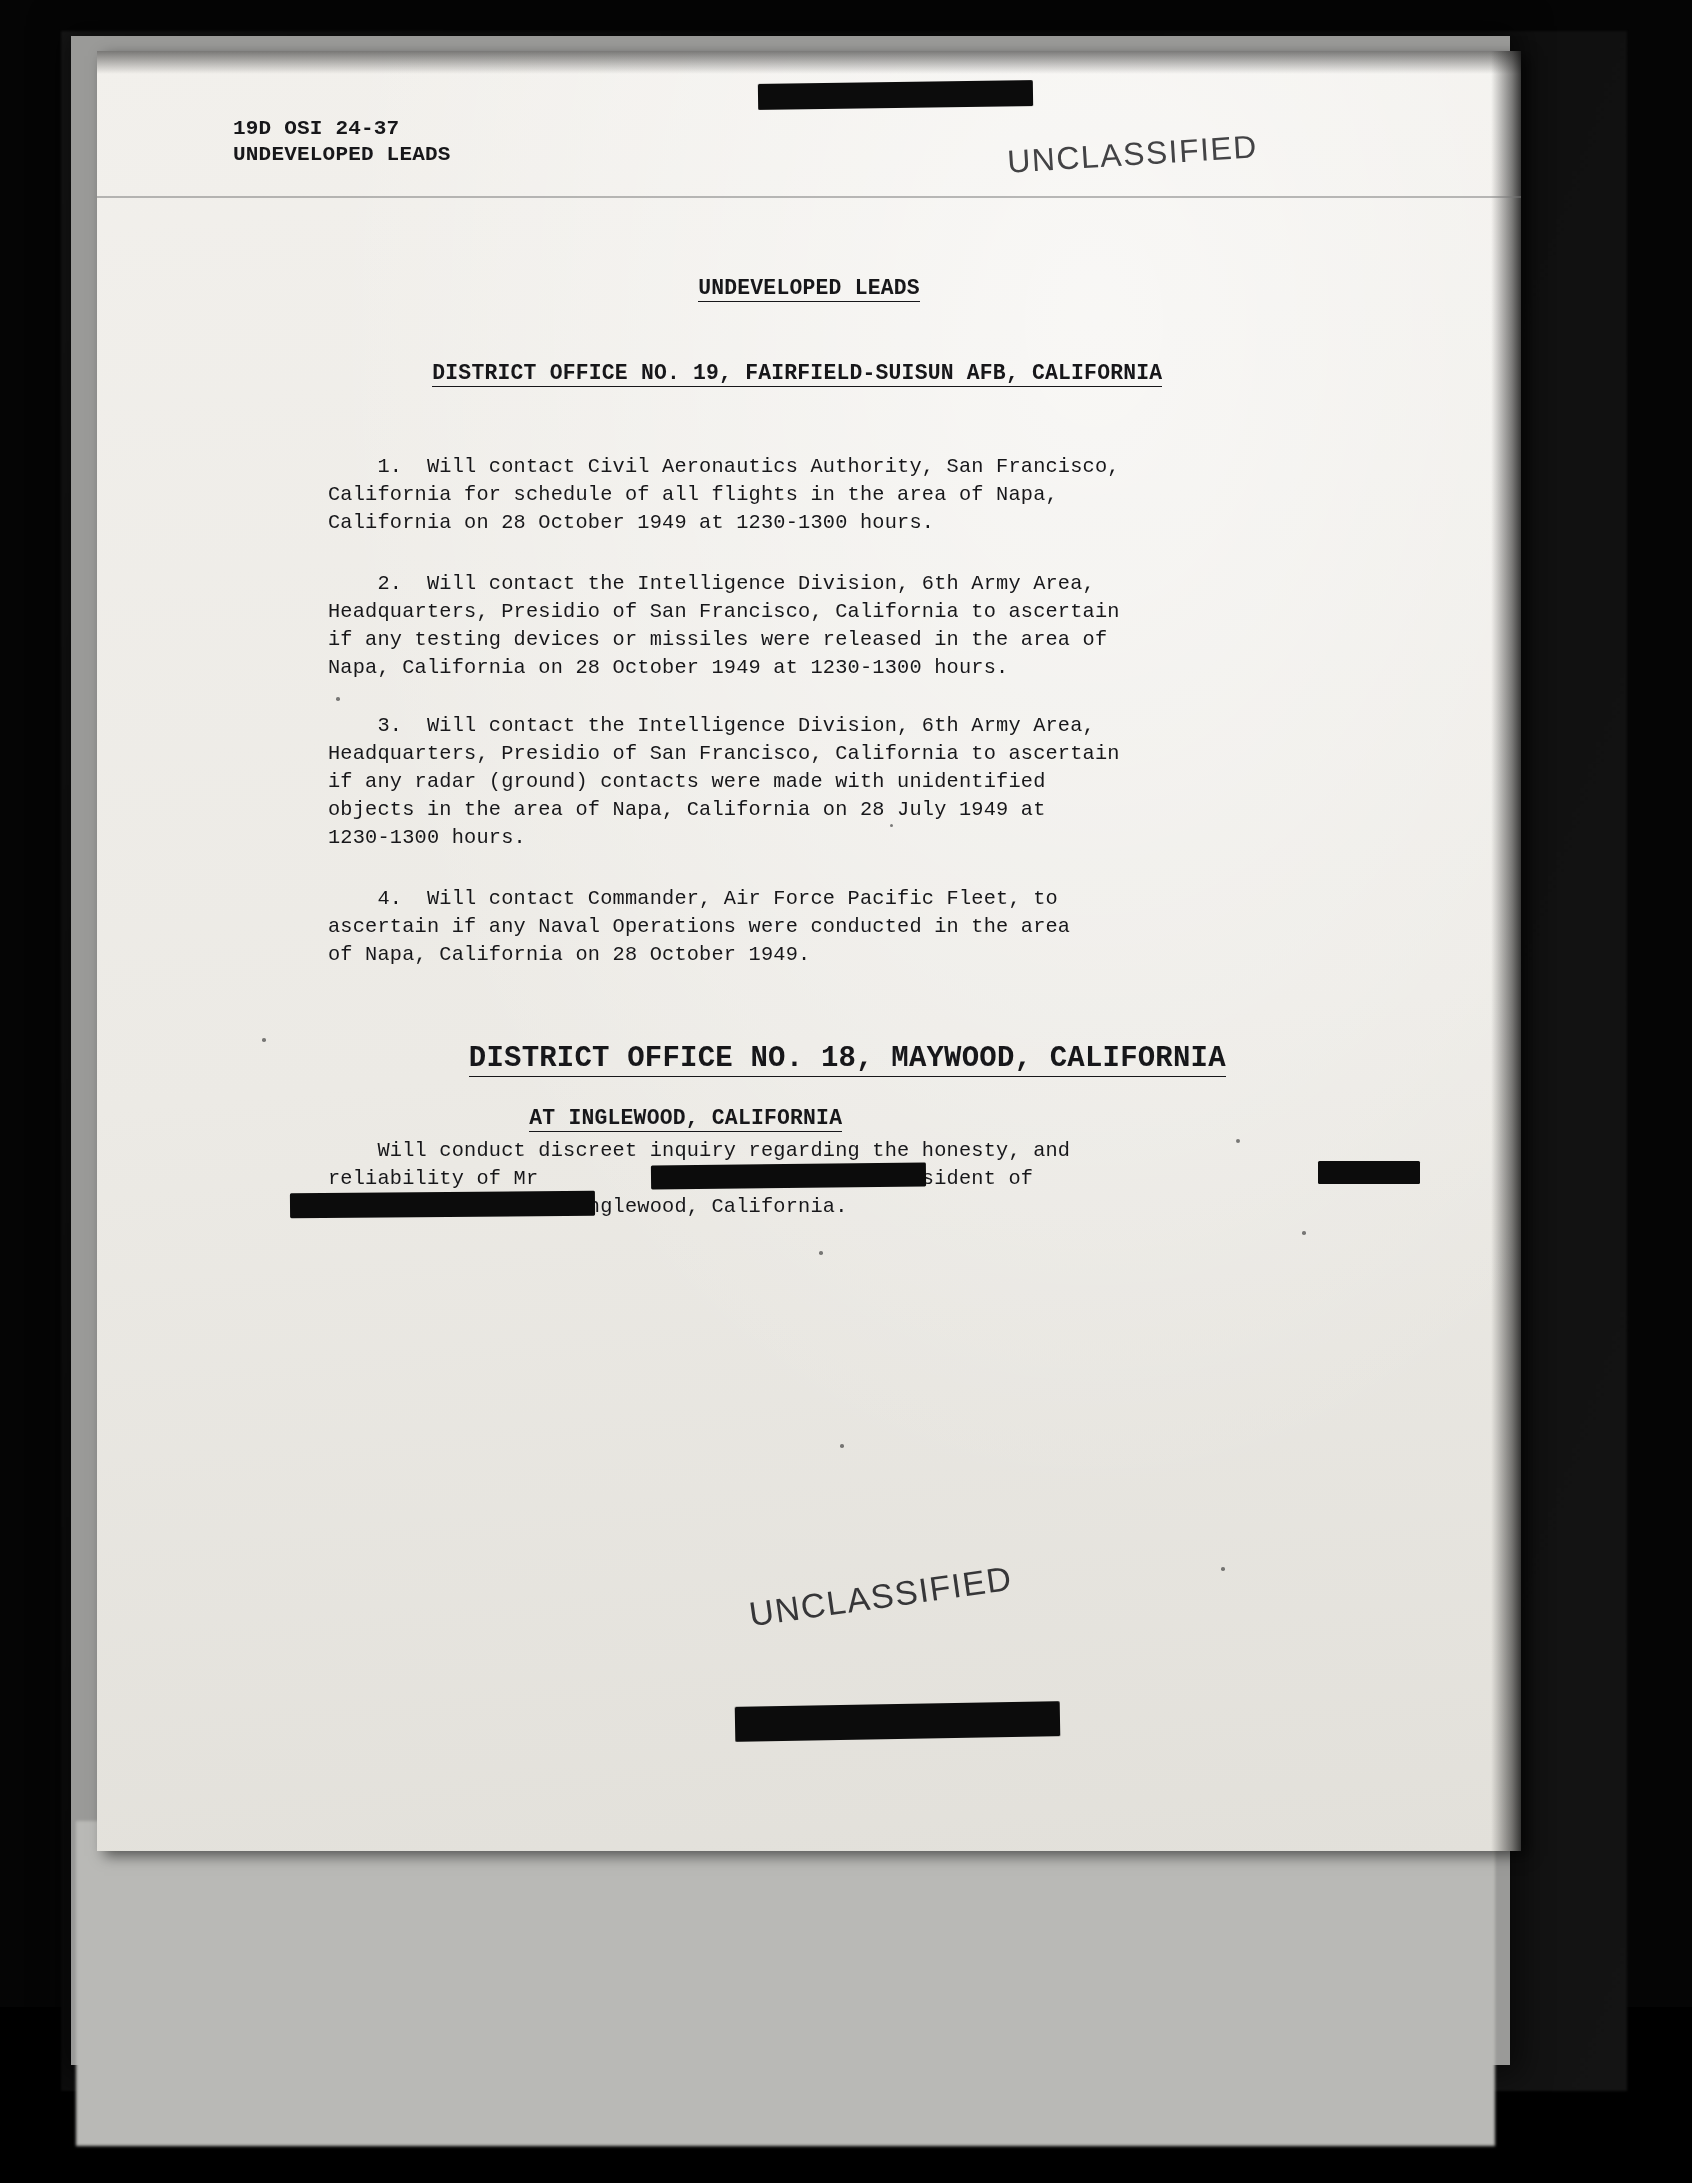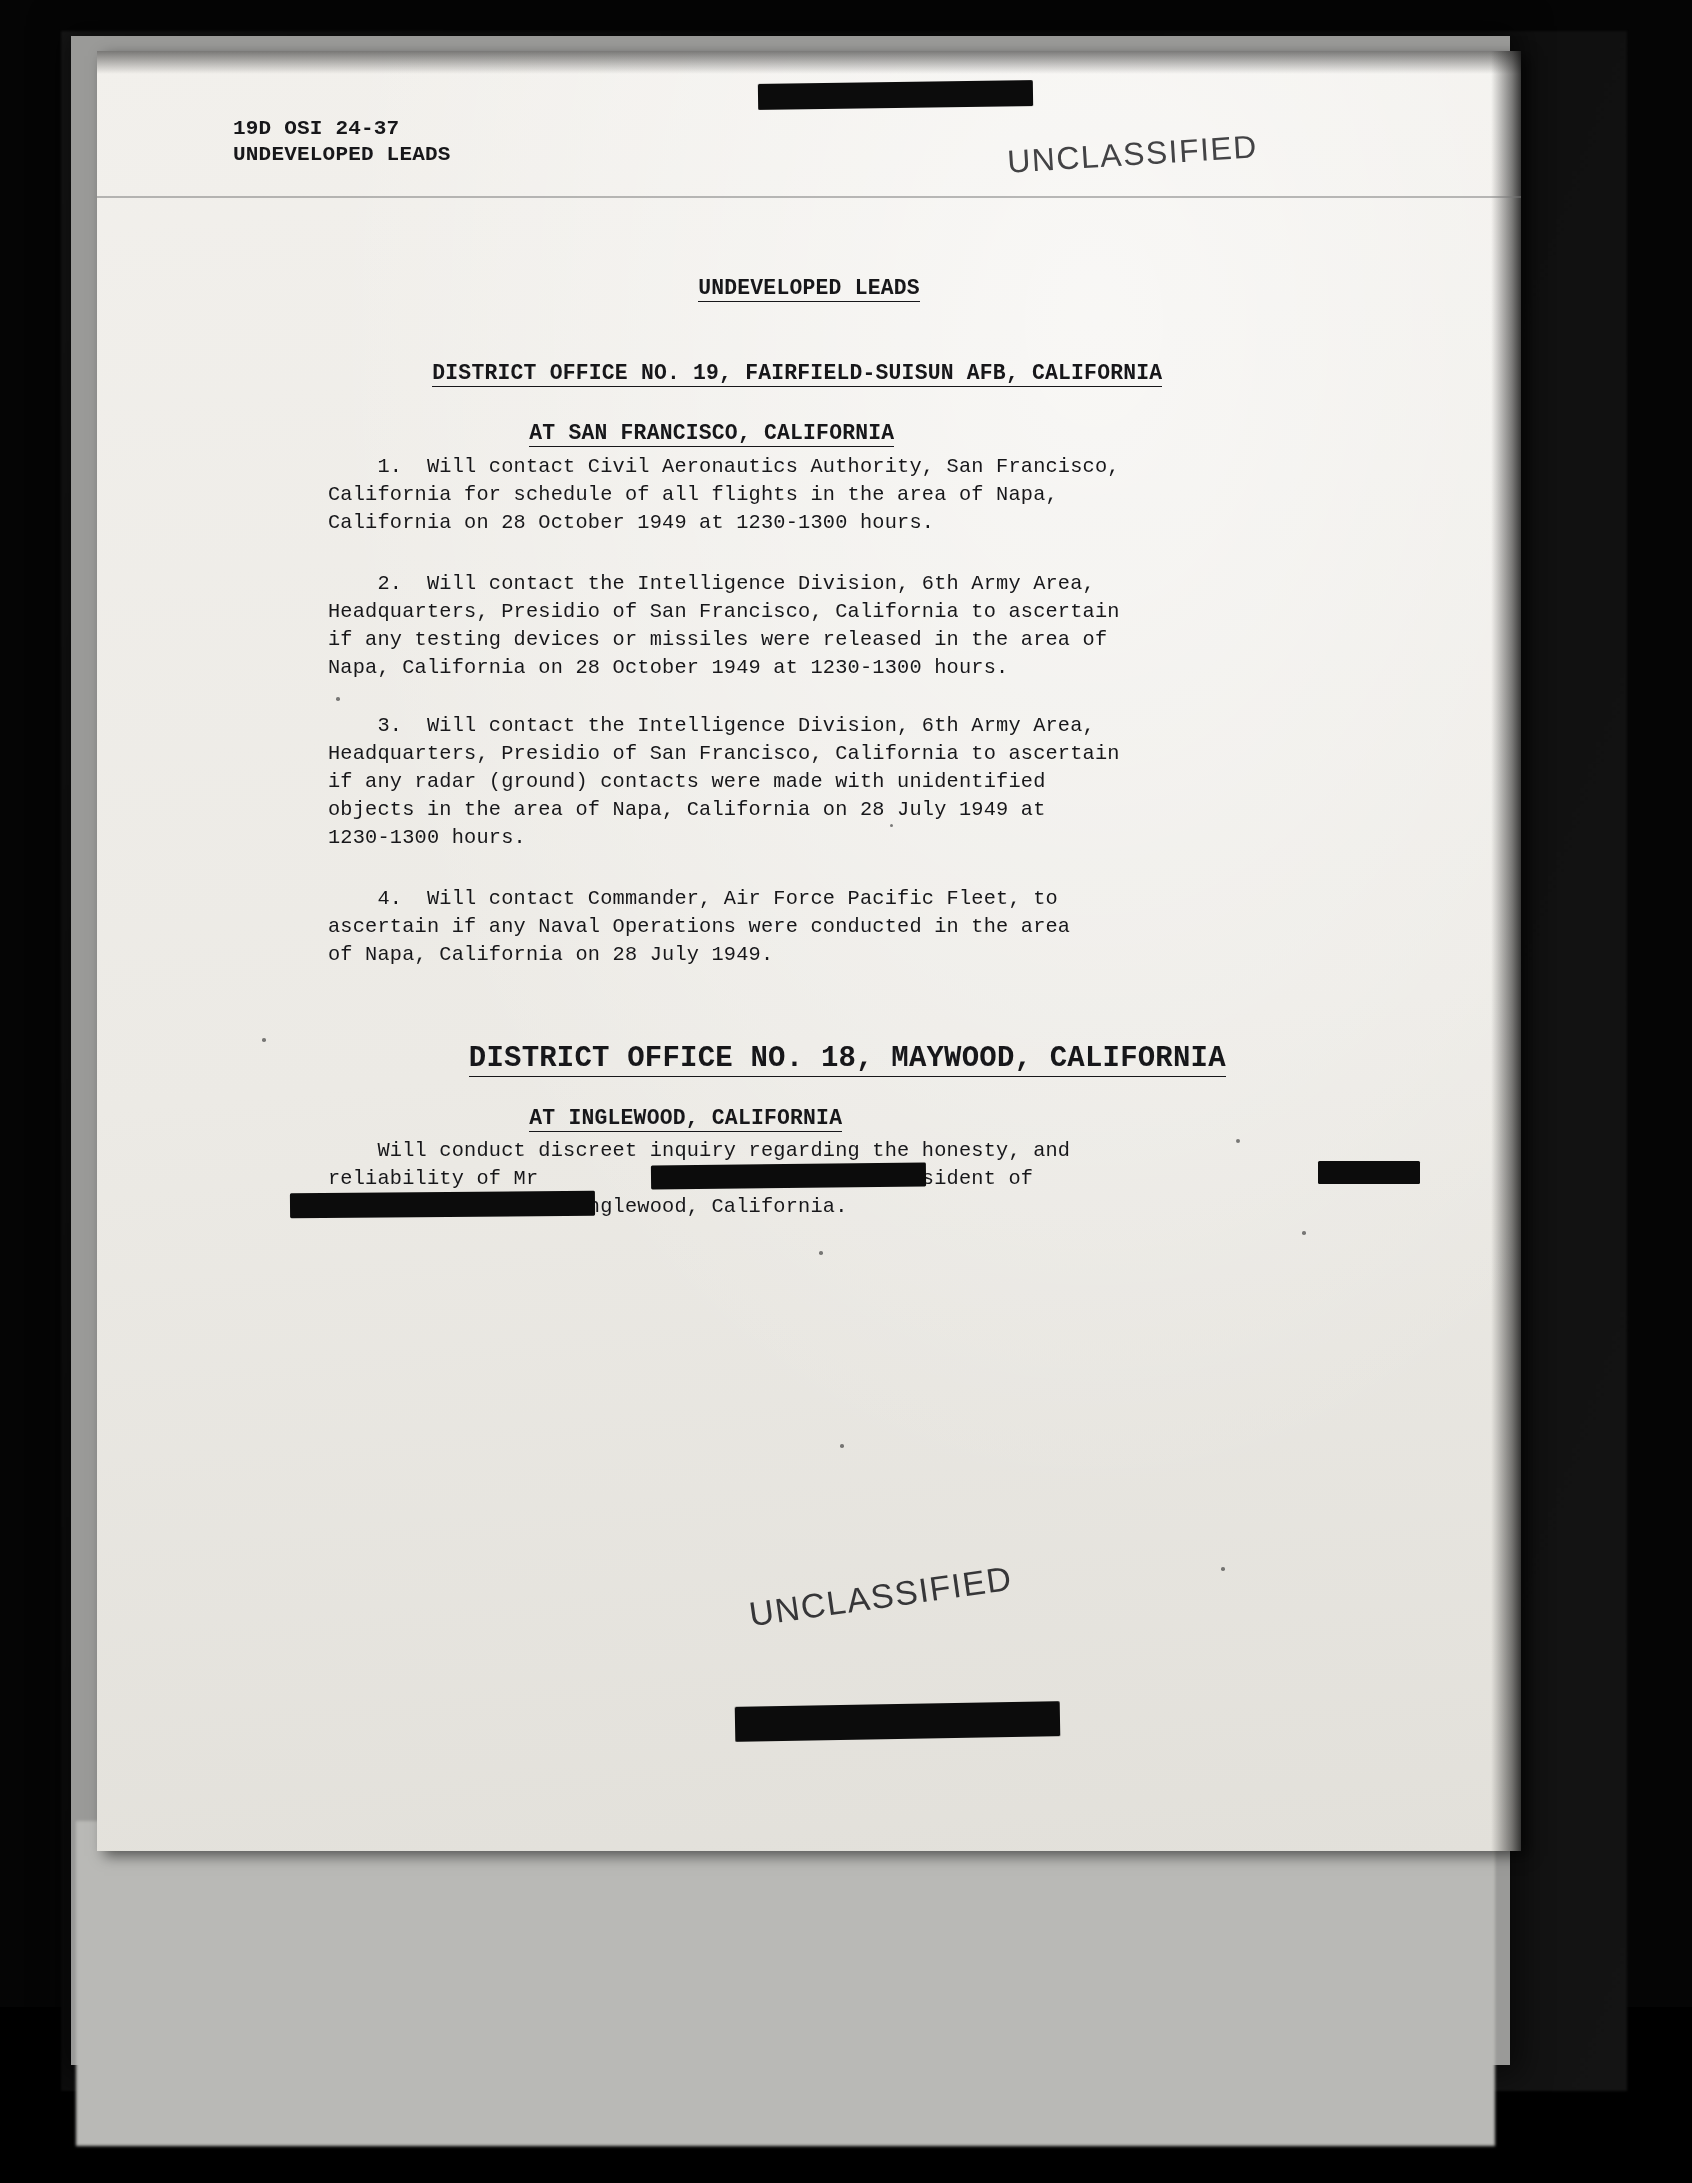--- a/index.html
+++ b/index.html
@@ -207,42 +207,39 @@
       <div class="stamp-unclass-top">UNCLASSIFIED</div>
 
       <div class="title-center">
         <span>UNDEVELOPED LEADS</span>
       </div>
 
       <div class="blk l-district1">
         <span class="u">DISTRICT OFFICE NO. 19, FAIRFIELD-SUISUN AFB, CALIFORNIA</span>
       </div>
 
-      <div class="blk l-at1">
-        <span class="u">AT SAN FRANCISCO, CALIFORNIA</span>
-      </div>
 
       <div class="blk p1">    1.  Will contact Civil Aeronautics Authority, San Francisco,
 California for schedule of all flights in the area of Napa,
 California on 28 October 1949 at 1230-1300 hours.</div>
 
       <div class="blk p2">    2.  Will contact the Intelligence Division, 6th Army Area,
 Headquarters, Presidio of San Francisco, California to ascertain
 if any testing devices or missiles were released in the area of
 Napa, California on 28 October 1949 at 1230-1300 hours.</div>
 
       <div class="blk p3">    3.  Will contact the Intelligence Division, 6th Army Area,
 Headquarters, Presidio of San Francisco, California to ascertain
 if any radar (ground) contacts were made with unidentified
 objects in the area of Napa, California on 28 July 1949 at
 1230-1300 hours.</div>
 
       <div class="blk p4">    4.  Will contact Commander, Air Force Pacific Fleet, to
 ascertain if any Naval Operations were conducted in the area
-of Napa, California on 28 July 1949.</div>
+of Napa, California on 28 October 1949.</div>
 
       <div class="blk l-district2">
         <span class="u">DISTRICT OFFICE NO. 18, MAYWOOD, CALIFORNIA</span>
       </div>
 
       <div class="blk l-at2">
         <span class="u">AT INGLEWOOD, CALIFORNIA</span>
       </div>
 
       <div class="blk p5">    Will conduct discreet inquiry regarding the honesty, and

